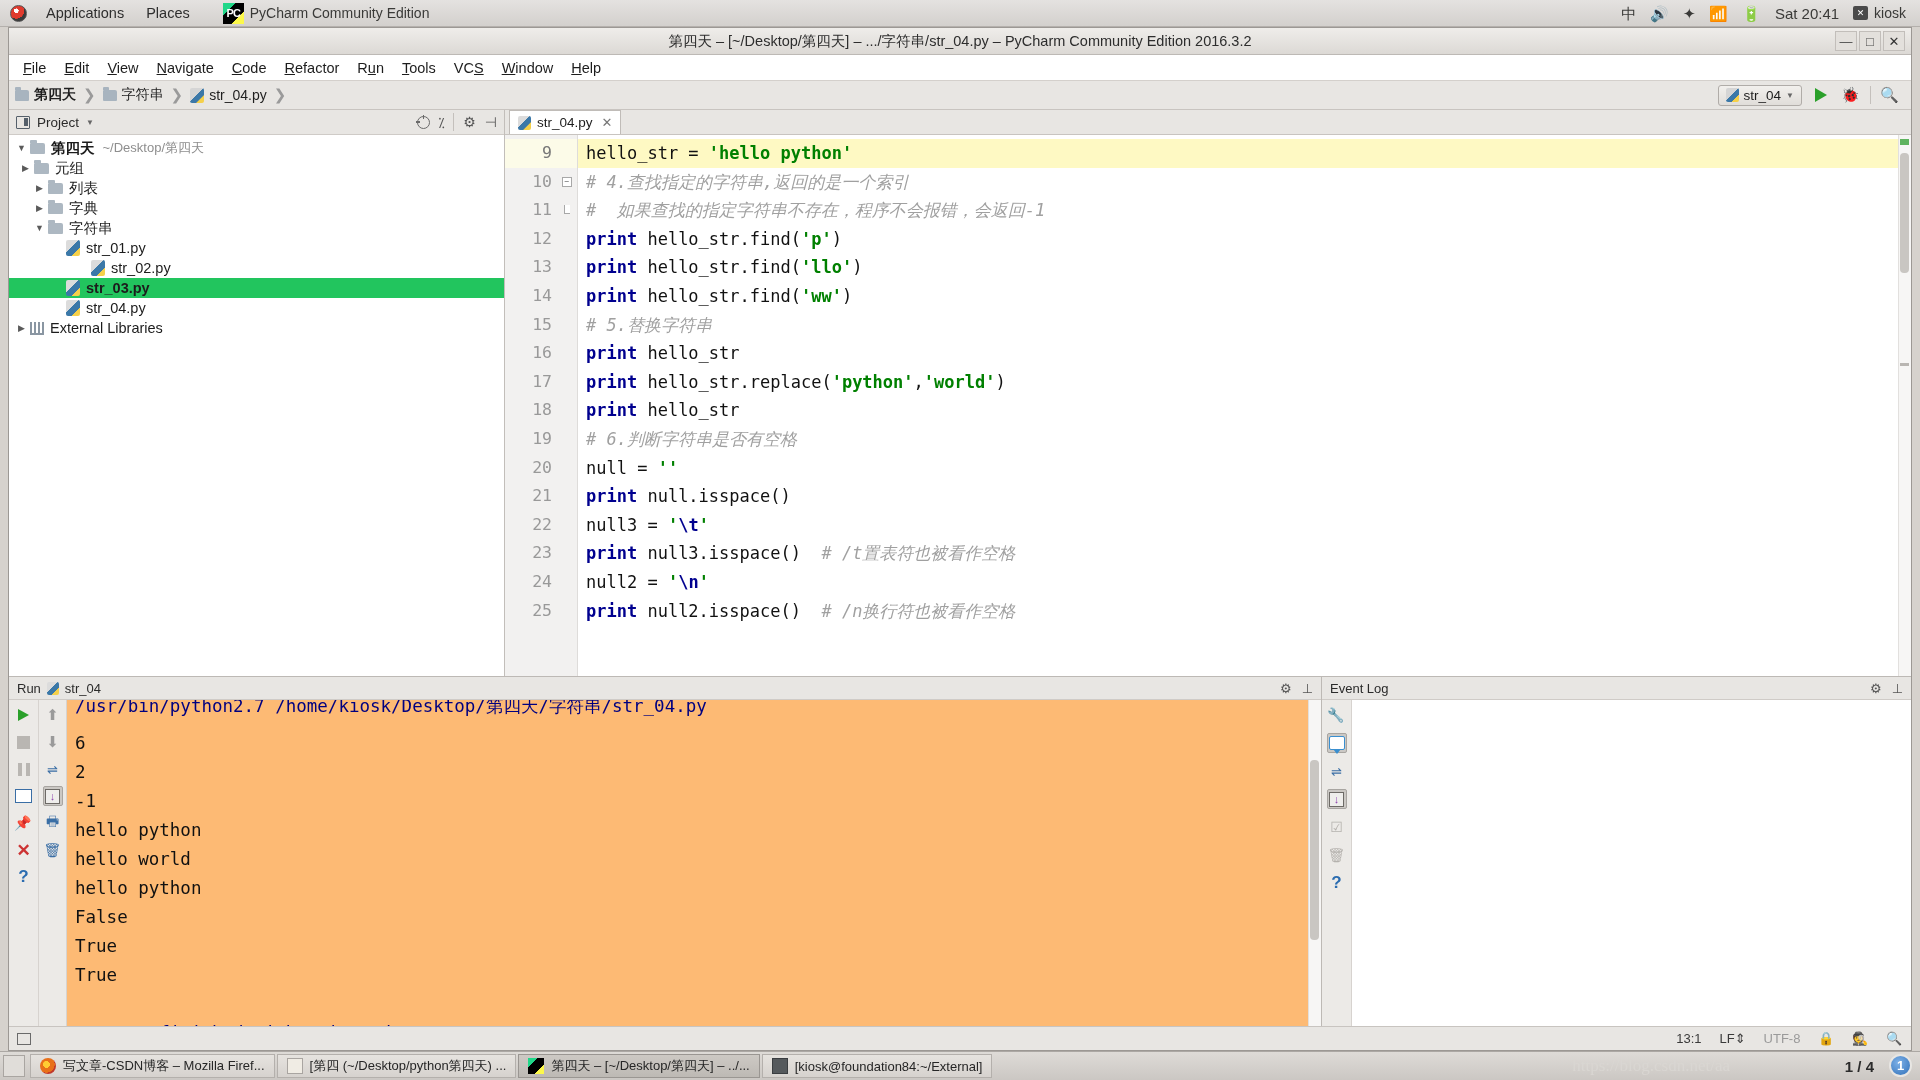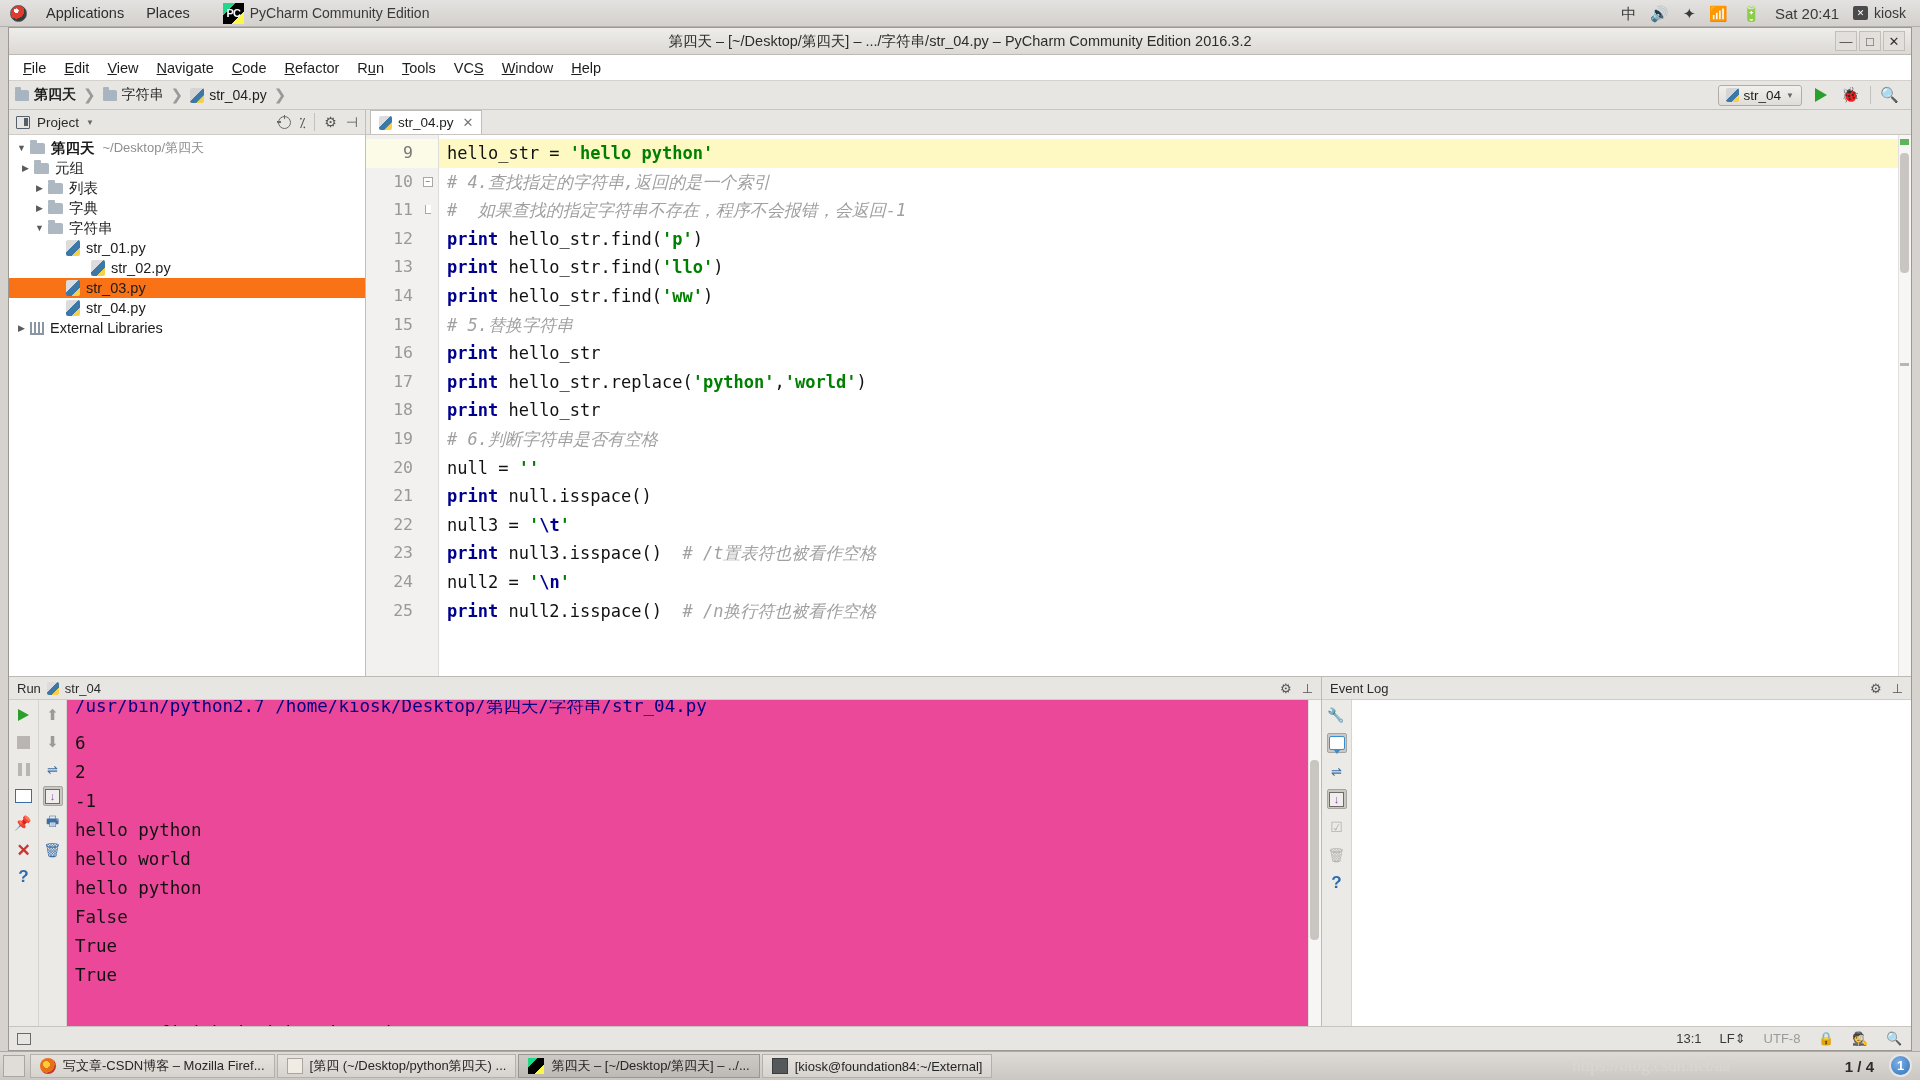--- a/index.html
+++ b/index.html
@@ -117,41 +117,41 @@
   .tri-run { width: 0; height: 0; border-left: 12px solid #2aa02a; border-top: 7px solid transparent; border-bottom: 7px solid transparent; }
   .bug { font-size: 15px; color: #3f8f3f; }
   .vsep { width:1px; height:18px; background:#c4c0bc; }
   .search-glass { font-size: 15px; color: #4a4a4a; }
 
   
   .main { flex: 1; display: flex; min-height: 0; }
 
   
   .project {
-    width: 357px; background: #fff; border-right: 1px solid #c2beba;
+    width: 496px; background: #fff; border-right: 1px solid #c2beba;
     display: flex; flex-direction: column; text-align: right;
   }
   .proj-head {
     height: 25px; background: #e8e6e3; border-bottom: 1px solid #cfcbc7;
     display: flex; align-items: center; padding: 0 7px; gap: 7px; flex: 0 0 25px;
   }
   .proj-icon {
     width: 14px; height: 13px; border: 1.5px solid #55606b; border-radius: 1px;
     position: relative;
   }
   .proj-icon::after { content:""; position:absolute; right:1px; top:1px; width:4px; height:8px; background:#55606b; }
   .proj-title { font-size: 13.5px; color: #2b2b2b; }
   .proj-head-right { margin-left:auto; display:flex; align-items:center; gap:9px; color:#555; font-size:14px; }
   .circ { width:13px;height:13px;border:1.5px solid #6a6a6a;border-radius:50%; position:relative;}
   .circ::before{content:"";position:absolute;left:4.5px;top:-2px;width:1.5px;height:4px;background:#6a6a6a;}
   .circ::after{content:"";position:absolute;left:-2px;top:4.5px;width:4px;height:1.5px;background:#6a6a6a;}
 
   .tree { flex: 1; overflow: hidden; font-size: 14.5px; color: #1c1c1c; padding-top: 3px; }
   .trow { height: 20px; display: flex; align-items: center; padding-left: 4px; white-space: nowrap; }
-  .trow.sel { background: #f97316; }
+  .trow.sel { background: #22c55e; font-weight: bold; }
   .arr { width: 17px; text-align: center; font-size: 9px; color: #5a5a5a; flex: 0 0 17px; }
   .arr.down::before { content: "▼"; }
   .arr.right::before { content: "▶"; }
   .folder {
     width: 15px; height: 11px; background: #adb8c2; border-radius: 1px 2px 1px 1px;
     margin-right: 6px; position: relative; flex: 0 0 15px;
   }
   .folder::before{content:"";position:absolute;top:-3px;left:0;width:7px;height:3px;background:#adb8c2;border-radius:1px 1px 0 0;}
   .pyfile {
     width: 14px; height: 16px; margin-right: 6px; flex: 0 0 14px; border-radius: 2px;
@@ -249,21 +249,21 @@
   .rt-q { font-size:17px;color:#2b6cb0;font-weight:bold;}
   .rt-up { font-size:15px;color:#9a9a9a;}
   .rt-down { font-size:15px;color:#9a9a9a;}
   .rt-wrap { font-size:13px;color:#3a6ea5;}
   .rt-print { font-size:14px;color:#3a6ea5;}
   .rt-trash { font-size:14px;color:#3a6ea5;}
   .rt-scroll { width:15px;height:15px;border:1.5px solid #6d6a66;position:relative;background:#efeeec;}
   .rt-scroll::after{content:"↓";position:absolute;inset:0;display:flex;align-items:center;justify-content:center;font-size:11px;color:#8e44ad;font-weight:bold;}
 
   .console {
-    flex: 1; background: #ec4899; overflow: hidden; position: relative;
+    flex: 1; background: #fdba74; overflow: hidden; position: relative;
     font-family: "DejaVu Sans Mono", monospace; font-size: 17.5px; padding-left: 8px;
   }
   .conline { height: 29px; line-height: 29px; white-space: pre; color: #111; }
   .conline.cmd { color: #000080; position: relative; top: -8px; }
   .conline.blue { color: #000080; }
   .con-scroll {
     position: absolute; right: 0; top: 0; width: 13px; height: 100%;
     background: #f7f6f5; border-left: 1px solid #e2e0de;
   }
   .con-thumb { position:absolute; right:2px; top:60px; width:9px; height:180px; background:#c9c6c2; border-radius:4px;}

